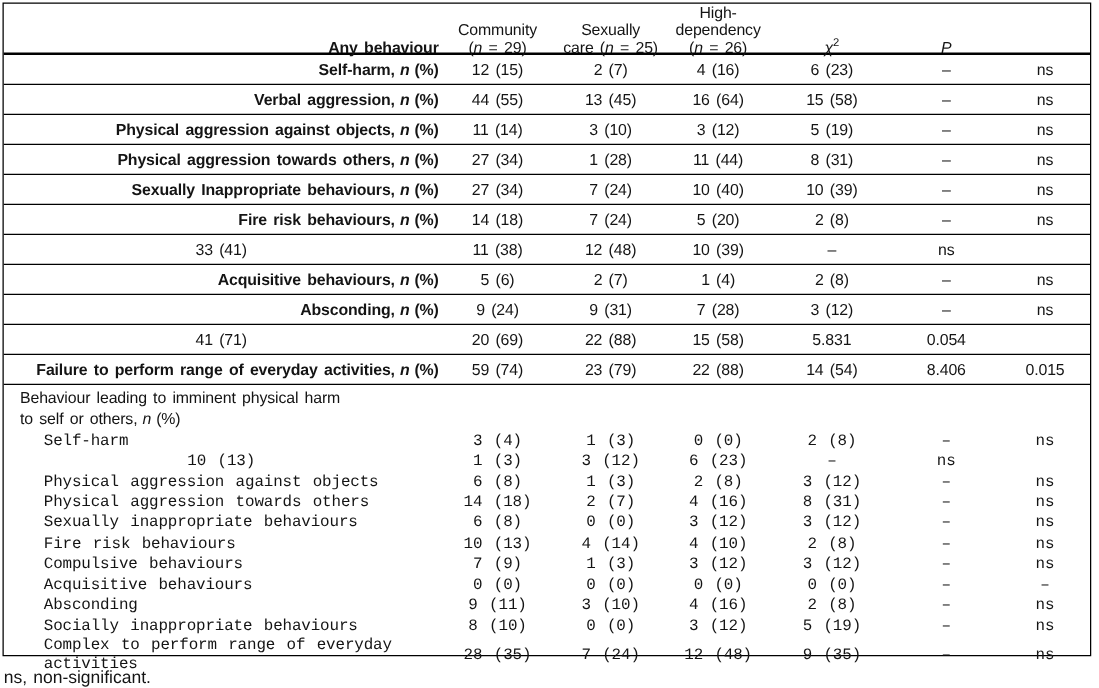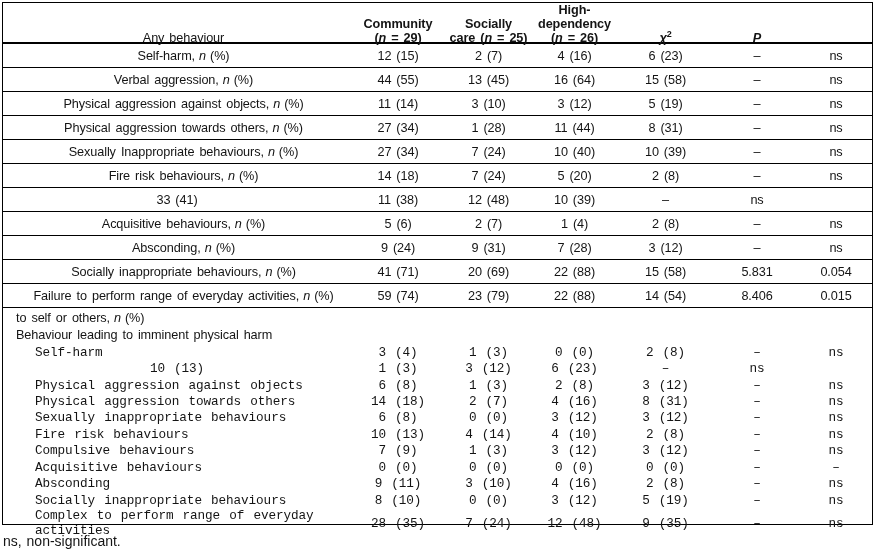--- a/index.html
+++ b/index.html
@@ -15,32 +15,32 @@
   }
   .tr{
     display:grid;
     grid-template-columns:348px 94px 87px 85px 97px 86px 1fr;
     box-sizing:border-box;flex-shrink:0;
   }
   .thead{
     height:41px;border-bottom:2px solid #000;
     align-items:end;padding-bottom:3px;
   }
-  .thead .hc{text-align:center;line-height:14px;font-weight:bold;}
+  .thead .hc{text-align:center;line-height:14px;}
   .main{
     height:24px;border-bottom:1px solid #000;align-items:center;
   }
   .main:last-of-type{border-bottom:none;}
   .section{
     height:36px;display:block;padding:2px 0 0 13px;line-height:16.5px;
     box-sizing:border-box;flex-shrink:0;
   }
   .sub{height:16.45px;align-items:center;font-family:Liberation Mono, monospace;}
   .td{box-sizing:border-box;}
-  .label{padding-left:13px;text-align:center;}
+  .label{padding-left:13px;text-align:right;font-weight:bold;}
   .sublabel{padding-left:32px;text-align:left;}
   .val{text-align:center;}
   .it{font-style:italic;}
   .gap{margin-left:4px;}
   sup{font-size:9px;vertical-align:super;line-height:0;}
   .footnote{
     position:absolute;left:3px;top:533px;font-size:14px;
     letter-spacing:0;word-spacing:1px;
   }
 </style>
@@ -50,21 +50,21 @@
 <div class="page">
   <div class="frame">
 
     <div class="tr thead">
       <div class="td label">Any behaviour</div>
       <div class="td hc">
         <div>Community</div>
         <div><span>(</span><span class="it">n</span><span> = 29)</span></div>
       </div>
       <div class="td hc">
-        <div>Socially</div>
+        <div>Sexually</div>
         <div><span>care (</span><span class="it">n</span><span> = 25)</span></div>
       </div>
       <div class="td hc">
         <div>High-dependency</div>
         <div><span>(</span><span class="it">n</span><span> = 26)</span></div>
       </div>
       <div class="td hc"><span class="it">χ</span><sup>2</sup></div>
       <div class="td hc it">P</div>
     </div>
 
@@ -142,41 +142,40 @@
     <div class="tr main">
       <div class="td label"><span>Absconding,</span><span class="it gap">n</span><span class="gap">(%)</span></div>
       <div class="td val">9 (24)</div>
       <div class="td val">9 (31)</div>
       <div class="td val">7 (28)</div>
       <div class="td val">3 (12)</div>
       <div class="td val">–</div>
       <div class="td val">ns</div>
     </div>
     <div class="tr main">
-      <div class="td label"><span>Socially inappropriate behaviours,</span><span class="it gap">n</span><span class="gap">(%)</span></div>
       <div class="td val">41 (71)</div>
       <div class="td val">20 (69)</div>
       <div class="td val">22 (88)</div>
       <div class="td val">15 (58)</div>
       <div class="td val">5.831</div>
       <div class="td val">0.054</div>
     </div>
     <div class="tr main">
       <div class="td label"><span>Failure to perform range of everyday activities,</span><span class="it gap">n</span><span class="gap">(%)</span></div>
       <div class="td val">59 (74)</div>
       <div class="td val">23 (79)</div>
       <div class="td val">22 (88)</div>
       <div class="td val">14 (54)</div>
       <div class="td val">8.406</div>
       <div class="td val">0.015</div>
     </div>
 
     <div class="section">
+      <div>Behaviour leading to imminent physical harm</div>
       <div><span>to self or others,</span><span class="it gap">n</span><span class="gap">(%)</span></div>
-      <div>Behaviour leading to imminent physical harm</div>
     </div>
 
     <div class="tr sub">
       <div class="td sublabel">Self-harm</div>
       <div class="td val">3 (4)</div>
       <div class="td val">1 (3)</div>
       <div class="td val">0 (0)</div>
       <div class="td val">2 (8)</div>
       <div class="td val">–</div>
       <div class="td val">ns</div>

